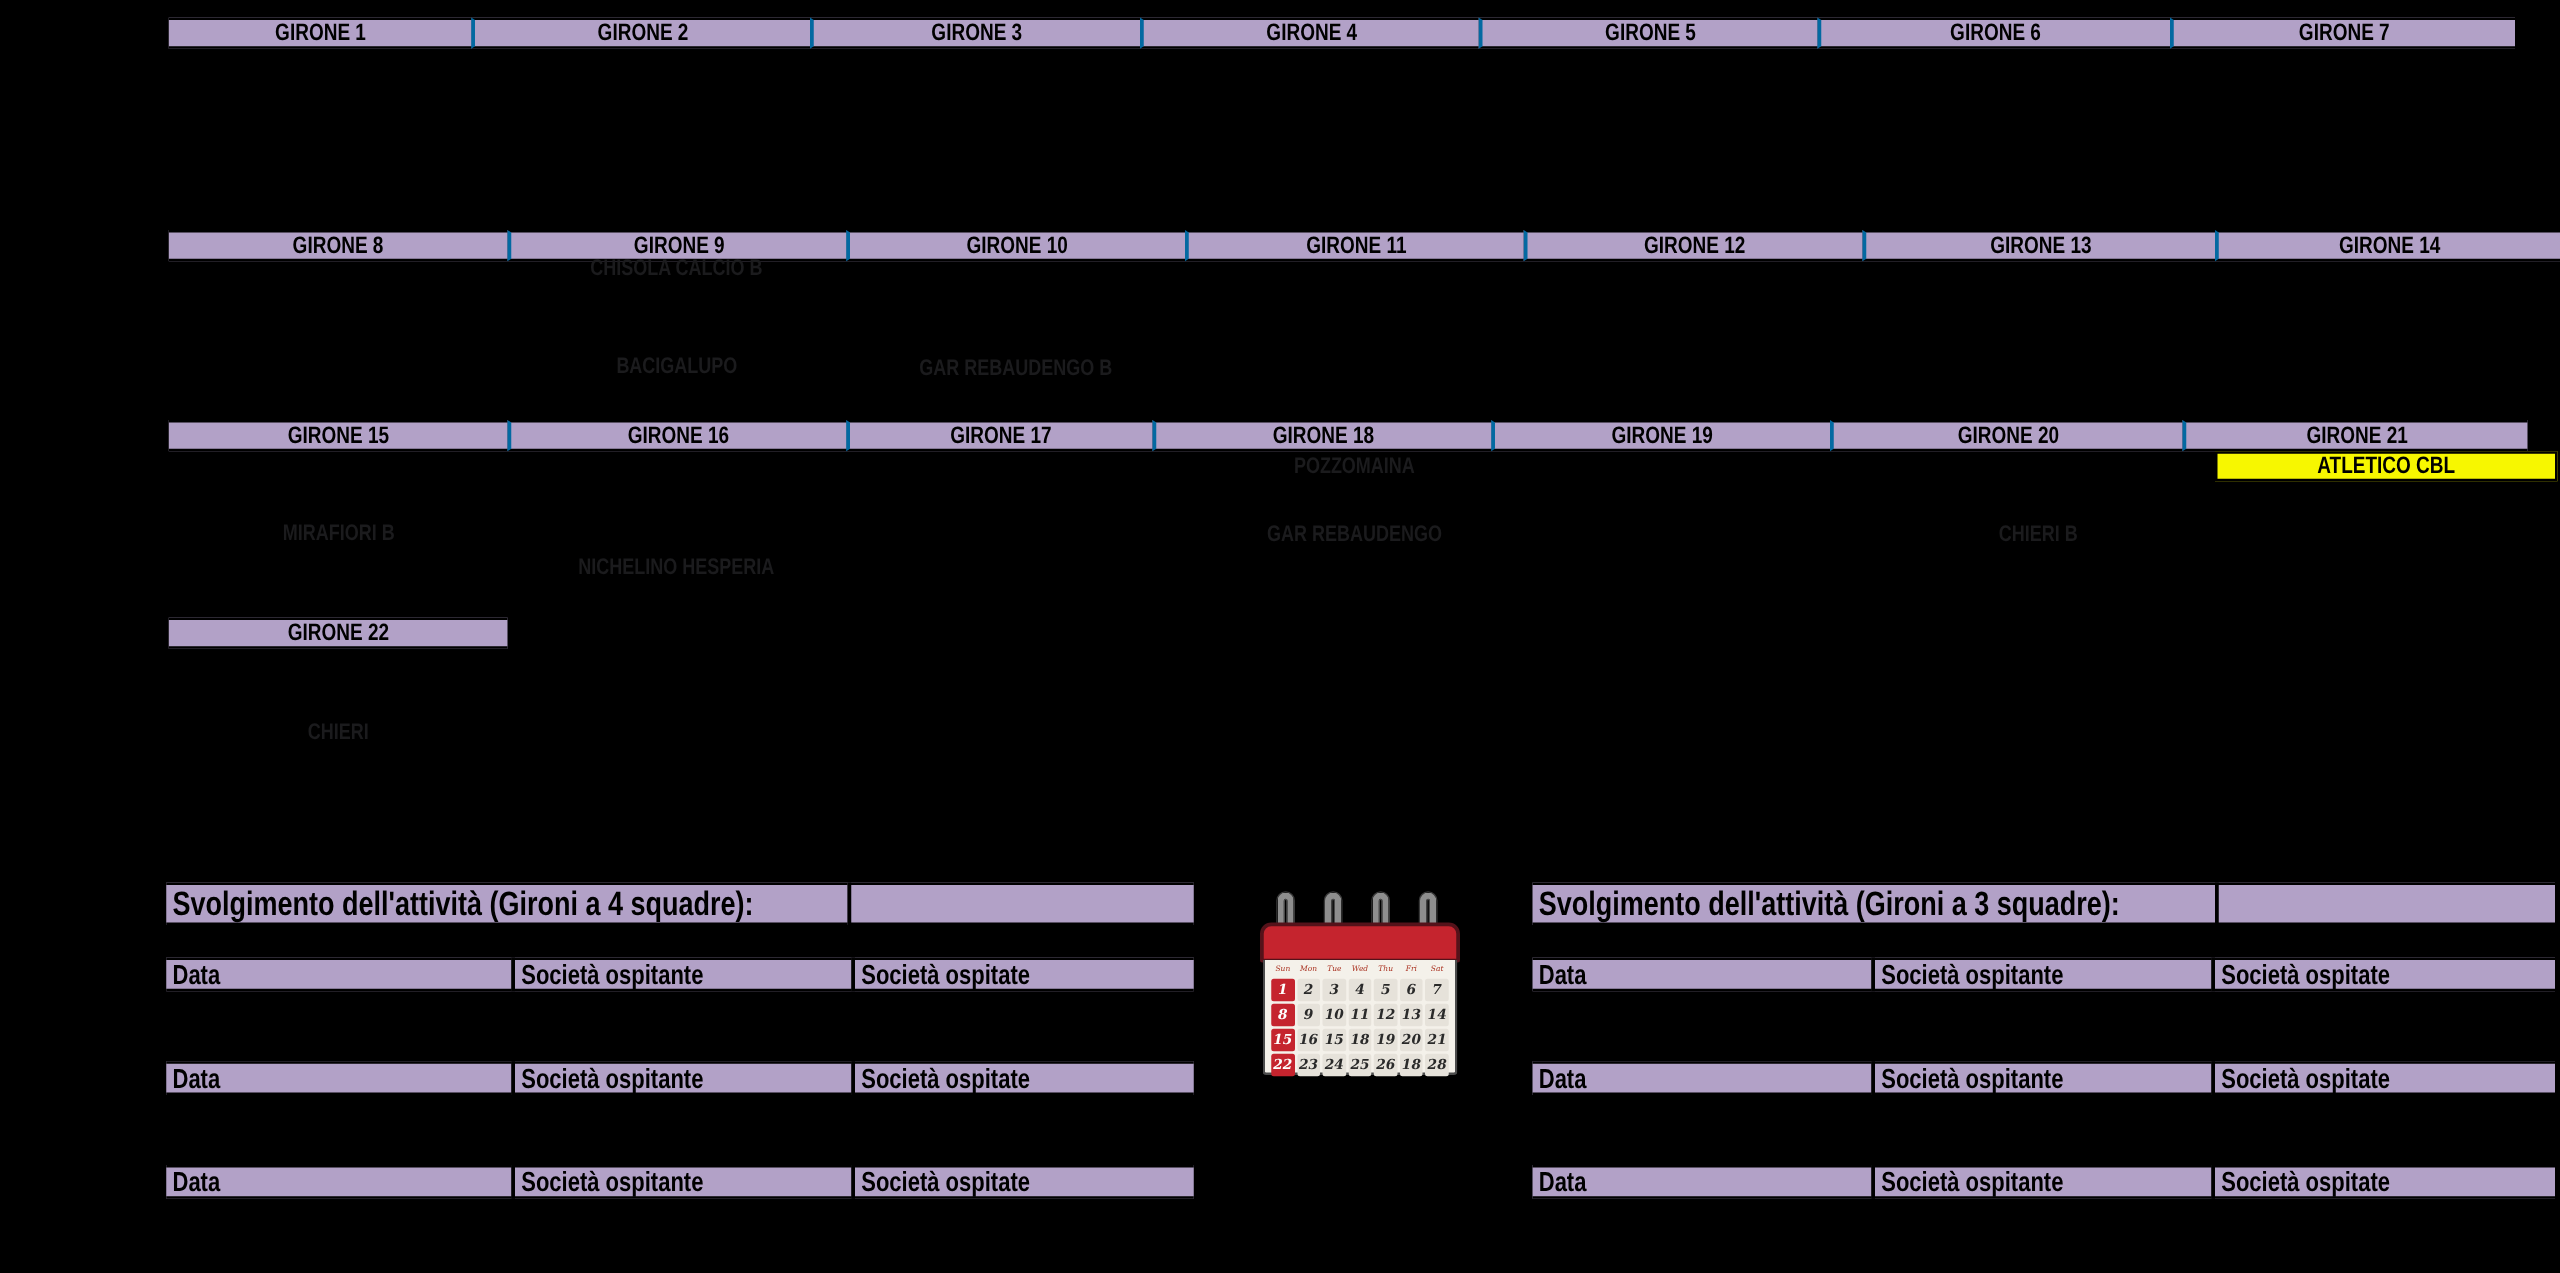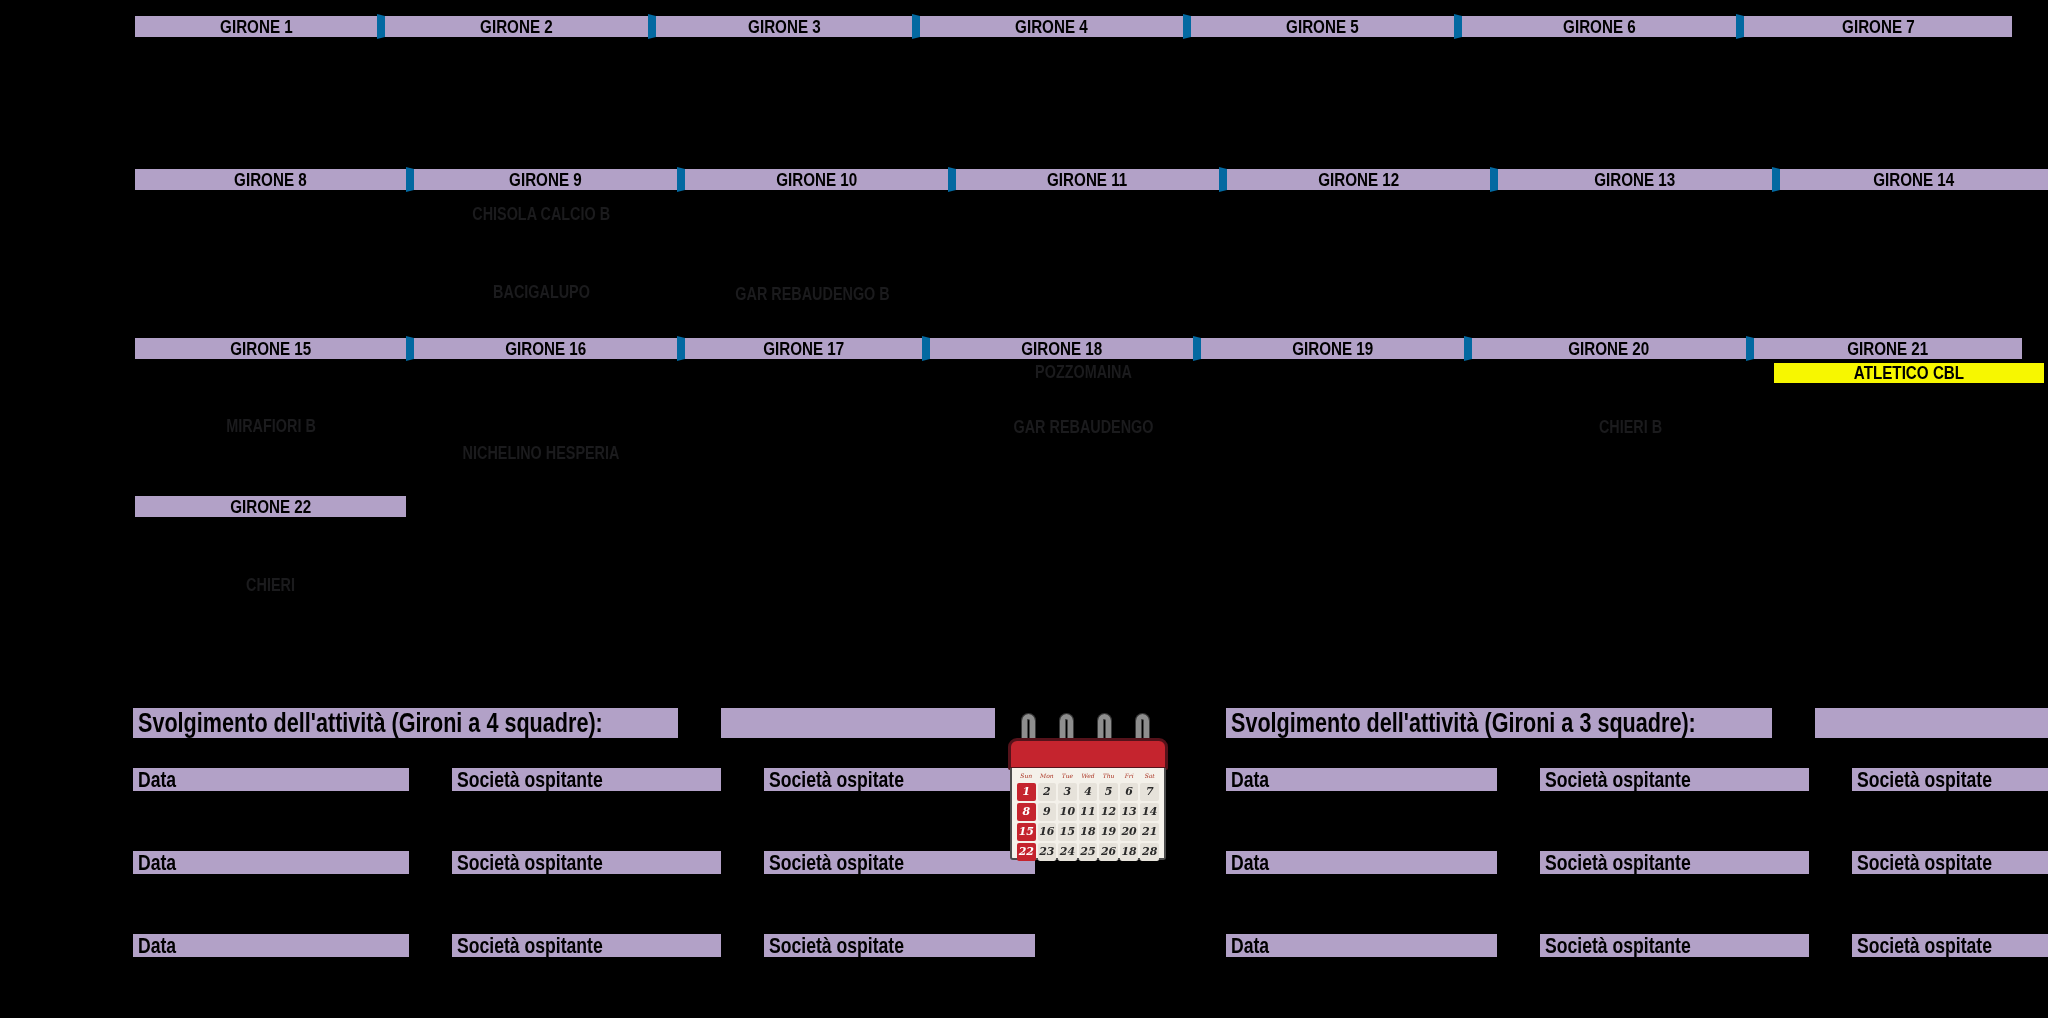--- a/index.html
+++ b/index.html
@@ -7,30 +7,30 @@
         font-family:"Liberation Sans",sans-serif;}
   
   .cx{display:inline-block;transform:scaleX(0.8);transform-origin:50% 50%;white-space:nowrap;}
   .cxl{display:inline-block;transform:scaleX(0.8);transform-origin:0 50%;white-space:nowrap;}
 
   
   .grow{position:absolute;display:flex;height:25px;}
   .gcell{background:#b2a1c7;height:25px;display:flex;align-items:center;justify-content:center;
          font-weight:bold;font-size:19px;color:#000;box-sizing:border-box;
          border-top:2px solid #000;border-bottom:2px solid #000;}
-  .gcell + .gcell{border-left:8px solid #0369a1;}
+  .gcell + .gcell{border-left:3px solid #0369a1;}
 
   .hl-cell{position:absolute;background:#f7f700;display:flex;align-items:center;justify-content:center;
            font-weight:bold;font-size:19px;color:#000;box-sizing:border-box;border:2px solid #000;}
 
   .team{position:absolute;color:#1b1b1d;font-weight:bold;font-size:18px;line-height:22px;
         text-align:center;}
 
   
-  .tbar{position:absolute;display:flex;box-sizing:border-box;gap:40px;}
+  .tbar{position:absolute;display:flex;box-sizing:border-box;}
   .tcell{background:#b2a1c7;box-sizing:border-box;display:flex;align-items:center;
          font-weight:bold;color:#000;padding-left:5px;
          border-top:2px solid #000;border-bottom:2px solid #000;}
   .tcell + .tcell{border-left:3px solid #000;}
   .title-cell{font-size:27px;}
   .hdr-cell{font-size:22px;}
 
   
   .calendar{position:absolute;left:1008px;top:714px;width:160px;height:150px;}
   .ring{position:absolute;top:0;width:13px;height:30px;border:5px solid #8e8e8e;border-bottom:none;
@@ -71,21 +71,21 @@
         <span class="cx">GIRONE 5</span>
       </div>
     <div class="gcell" style="width:282px">
         <span class="cx">GIRONE 6</span>
       </div>
     <div class="gcell" style="width:276px">
         <span class="cx">GIRONE 7</span>
       </div>
   </div>
 
-  <div class="grow" style="left:135px;top:167px;">
+  <div class="grow" style="left:135px;top:184px;">
     <div class="gcell" style="width:271px">
         <span class="cx">GIRONE 8</span>
       </div>
     <div class="gcell" style="width:271px">
         <span class="cx">GIRONE 9</span>
       </div>
     <div class="gcell" style="width:271px">
         <span class="cx">GIRONE 10</span>
       </div>
     <div class="gcell" style="width:271px">

